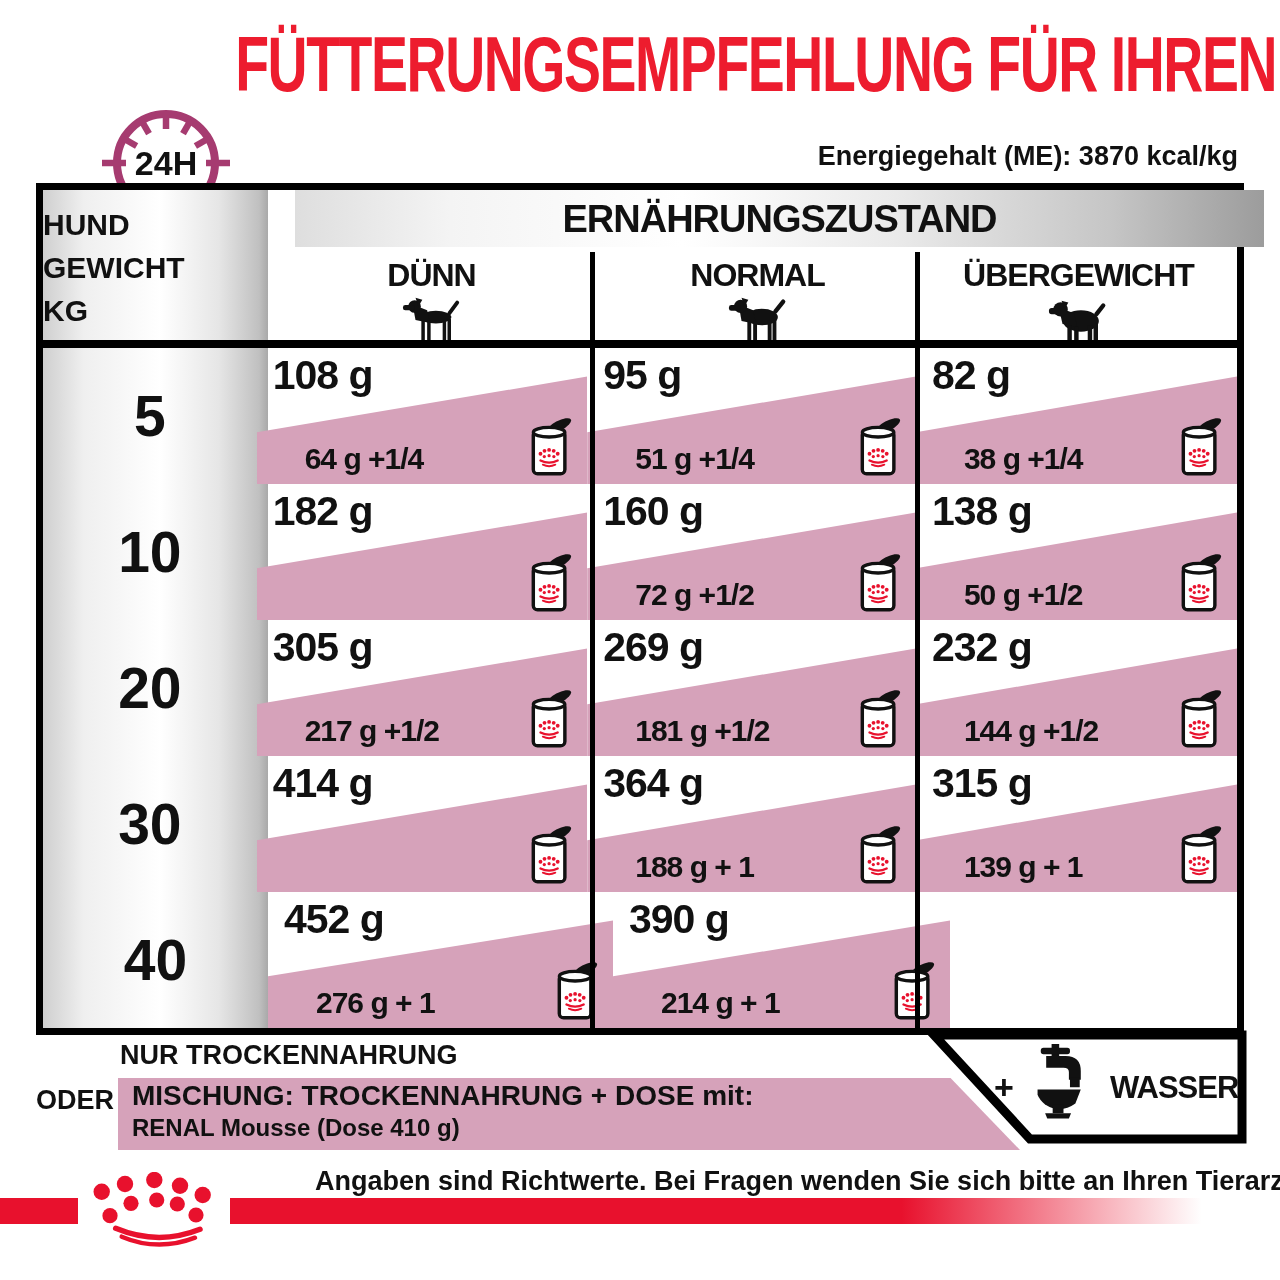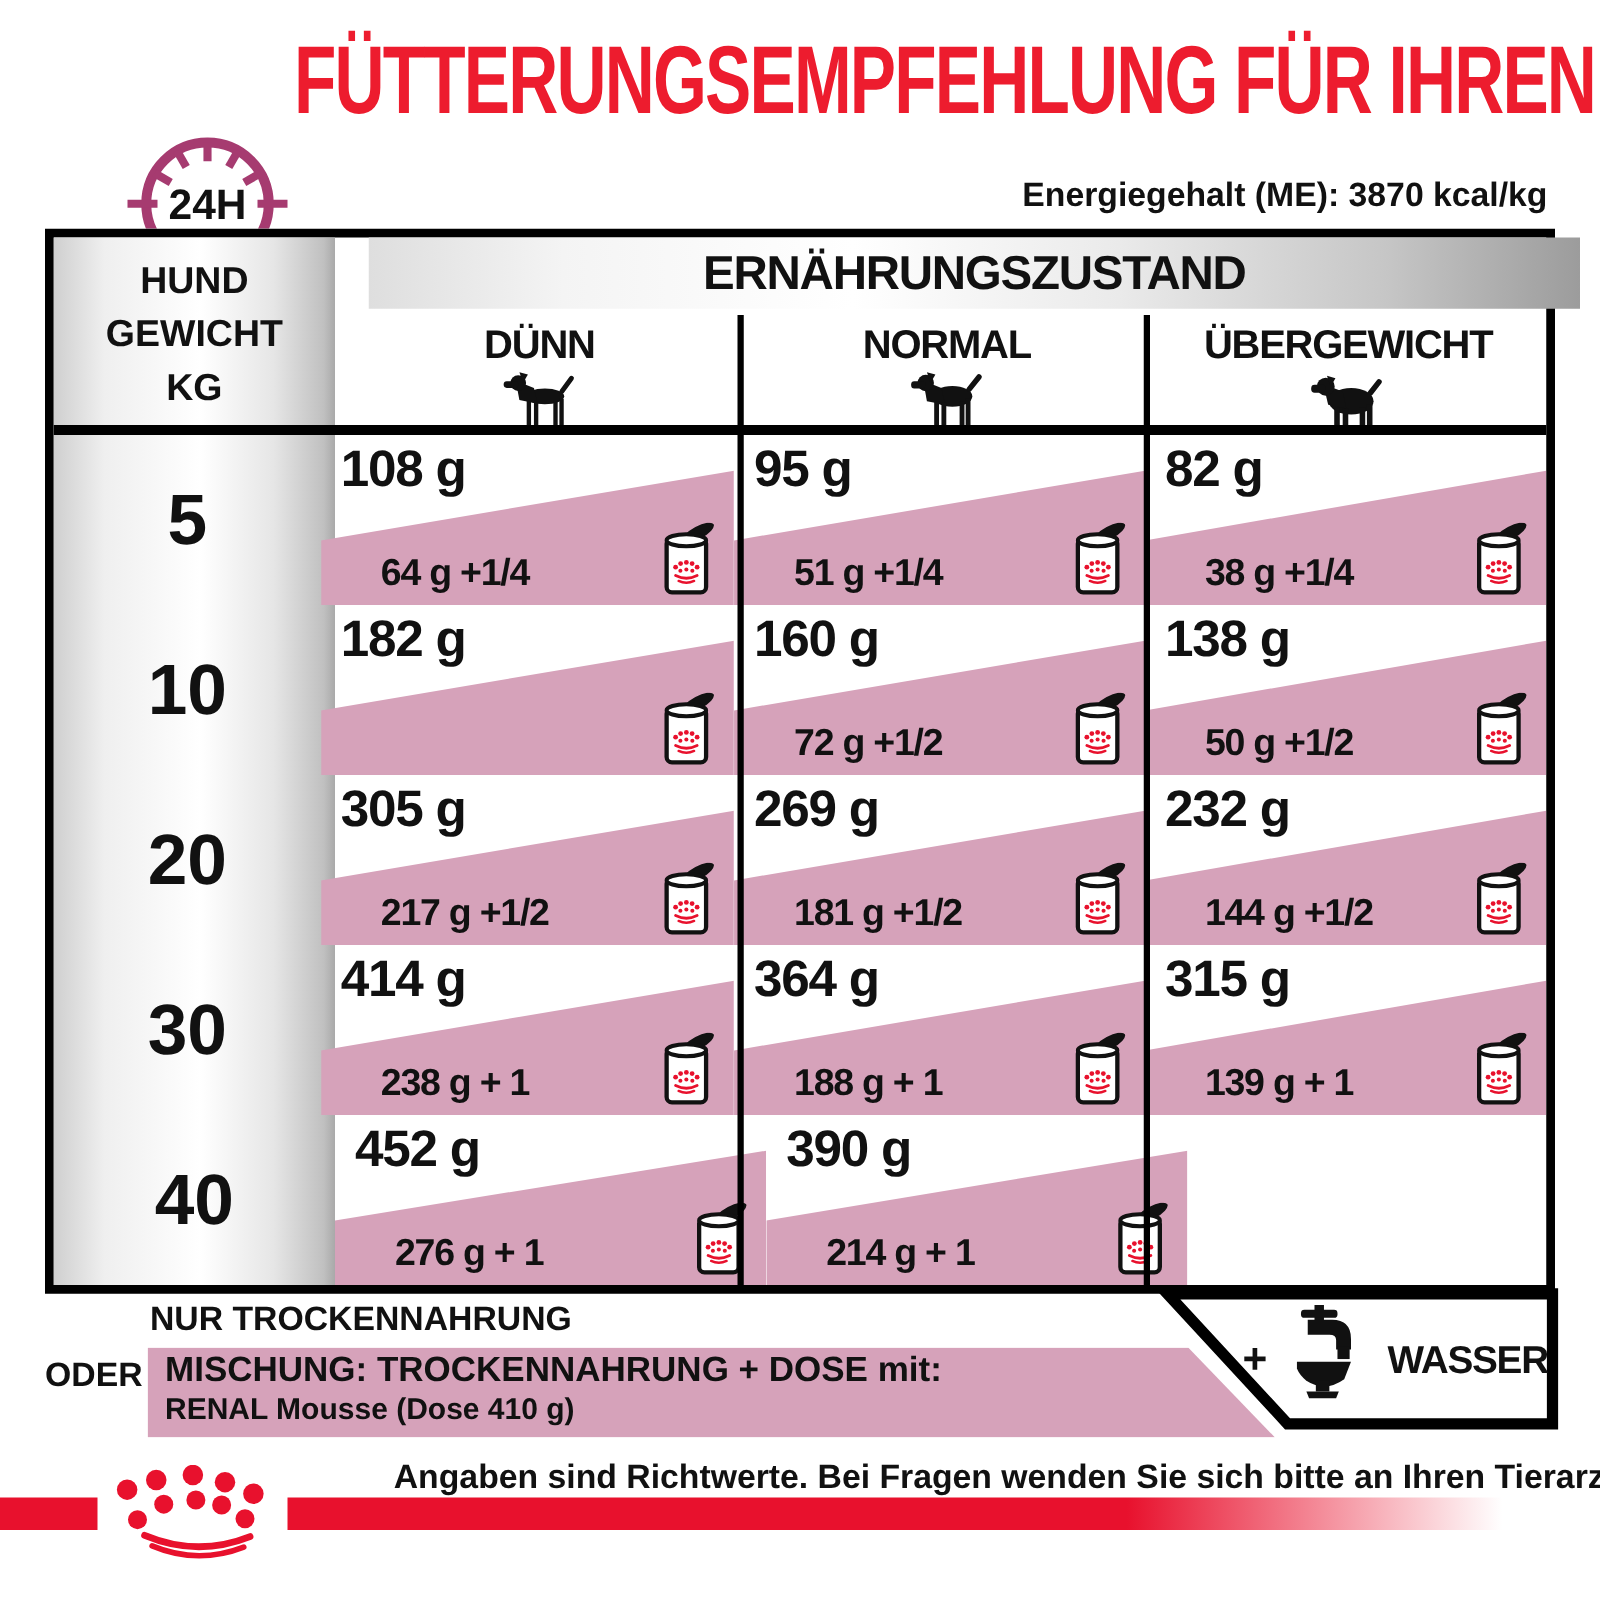--- a/index.html
+++ b/index.html
@@ -13,21 +13,21 @@
   .clock{position:absolute;left:100px;top:106px;}
   .energy{position:absolute;right:42px;top:141px;font-size:27px;}
   
   .ftable{position:absolute;left:36px;top:183px;width:1208px;height:852px;border:7px solid #000;
           box-sizing:border-box;background:#fff;}
   .leftcol-bg{position:absolute;left:0;top:0;width:225px;height:838px;
       background:linear-gradient(90deg,#cfcfcf 0%,#efefef 18%,#ffffff 52%,#e6e6e6 78%,#c0c0c0 96%,#a9a9a9 100%);}
   .header-band{position:absolute;left:225px;top:0;width:969px;height:57px;
       background:linear-gradient(90deg,#dedede 0%,#f4f4f4 16%,#ffffff 40%,#eaeaea 62%,#c6c6c6 84%,#9c9c9c 100%);
       text-align:center;line-height:59px;font-size:38px;letter-spacing:-1px;margin-left:27px;}
-  .weight-head{position:absolute;left:0;top:13px;width:225px;text-align:center;font-size:30px;line-height:43px;}
+  .weight-head{position:absolute;left:0;top:13px;width:225px;text-align:left;font-size:30px;line-height:43px;}
   .subheader{position:absolute;left:225px;top:57px;width:969px;height:93px;display:flex;}
   .colhead{position:relative;text-align:center;}
   .colhead .collabel{font-size:32px;letter-spacing:-1px;margin-top:10px;}
   .colhead svg{display:block;margin:2px auto 0;}
   .ch1{width:327px;} .ch2{width:325px;} .ch3{width:317px;}
   .thickline{position:absolute;left:0;top:150px;width:1194px;height:8px;background:#000;}
   .vline{position:absolute;top:62px;bottom:0;width:5px;background:#000;z-index:5;}
   .v1{left:547px;} .v2{left:872px;}
   .rows{position:absolute;left:0;top:158px;width:1194px;height:680px;display:flex;flex-direction:column;}
   .row{display:flex;height:136px;}
@@ -262,21 +262,20 @@
               <use href="#can-def"></use>
             </svg>
         </div>
       </div>
 
       <div class="row">
         <div class="wcell">30</div>
         <div class="cell c1">
           <div class="band"></div>
           <div class="dry">414 g</div>
-          <div class="mix">238 g + 1</div>
           <svg class="can" width="44" height="60" viewBox="0 0 46 62">
               <use href="#can-def"></use>
             </svg>
         </div>
         <div class="cell c2">
           <div class="band"></div>
           <div class="dry">364 g</div>
           <div class="mix">188 g + 1</div>
           <svg class="can" width="44" height="60" viewBox="0 0 46 62">
               <use href="#can-def"></use>

